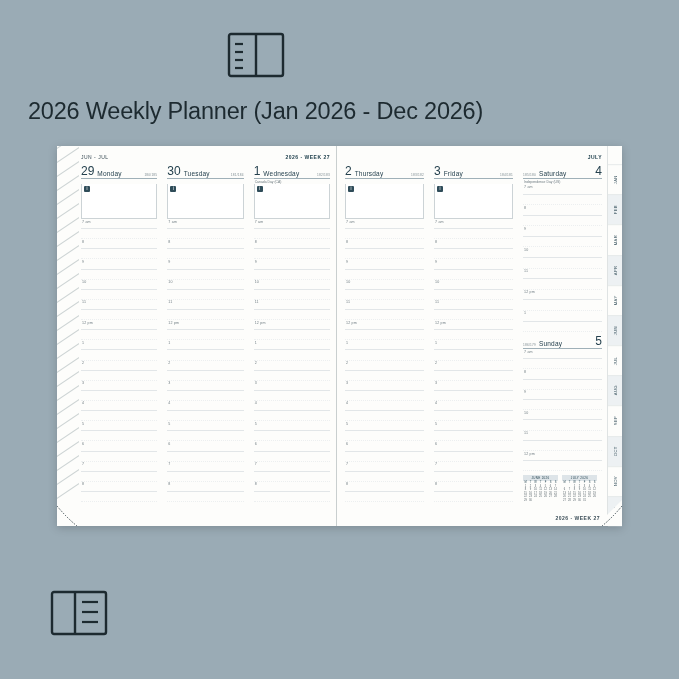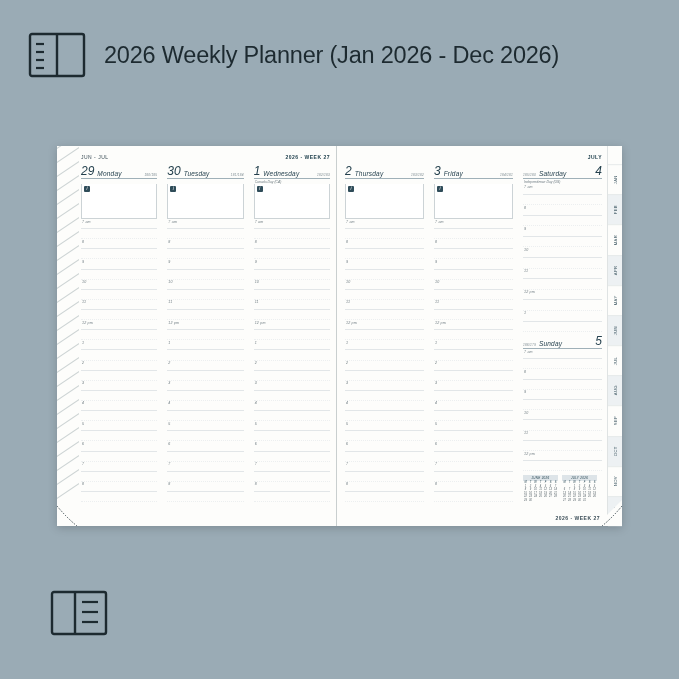--- a/index.html
+++ b/index.html
@@ -7,21 +7,21 @@
     width:679px; height:679px;
     background:#9aabb5;
     font-family:"Liberation Sans", sans-serif;
     color:#222e33;
     overflow:hidden;
     position:relative;
   }
   
   .header {
     position:absolute; left:28px; top:30px;
-    display:flex; align-items:center; gap:18px;
+    display:flex; align-items:center; gap:18px;flex-direction:column;
   }
   .bookicon { width:58px; height:50px; position:relative; flex:0 0 auto; }
   .bookicon svg { display:block; }
   .header-title {
     font-size:23.5px; font-weight:400; letter-spacing:-0.2px;
     color:#1d2a30; white-space:nowrap;
   }
   
   .footer {
     position:absolute; left:50px; top:588px;
@@ -74,21 +74,21 @@
   .page-inner { position:absolute; inset:0; padding:8px 6px 6px 24px; box-sizing:border-box; }
   .page.right .page-inner { padding:8px 20px 6px 8px; }
 
   .topbar {
     display:flex; justify-content:space-between; align-items:baseline;
     font-size:5px; color:#3a4c56; letter-spacing:0.5px;
     margin-bottom:2px;
   }
   .topbar .wk { font-weight:bold; color:#22424f; }
 
-  .cols { display:flex; gap:10px; height:340px;font-style:italic; }
+  .cols { display:flex; gap:10px; height:340px; }
   .col {
     flex:1 1 0; position:relative; border:0;
     display:flex; flex-direction:column;
   }
   .day-head {
     display:flex; align-items:flex-end; gap:3px;
     border-bottom:1px solid #9fb0b8; padding-bottom:1px;
     height:15px;
   }
   .day-head.sun { border-bottom:1px solid #9fb0b8; }

